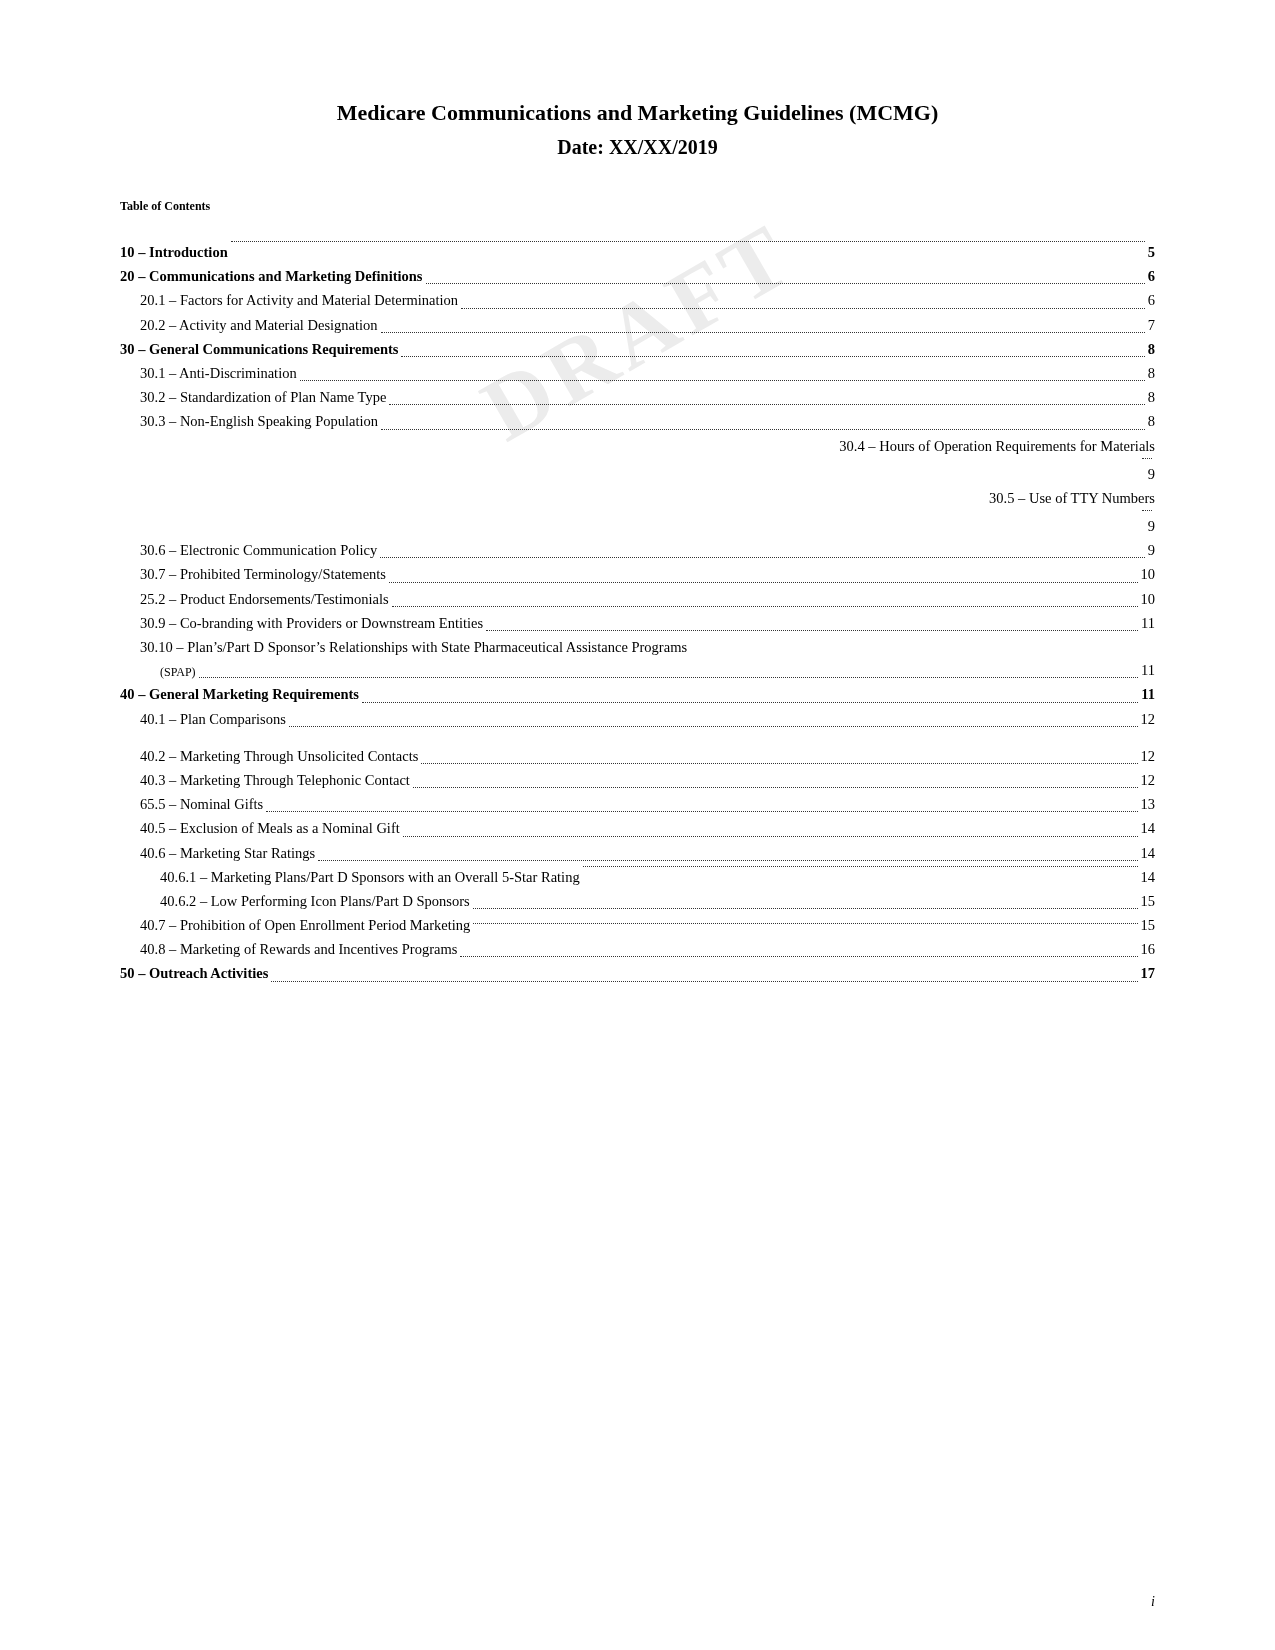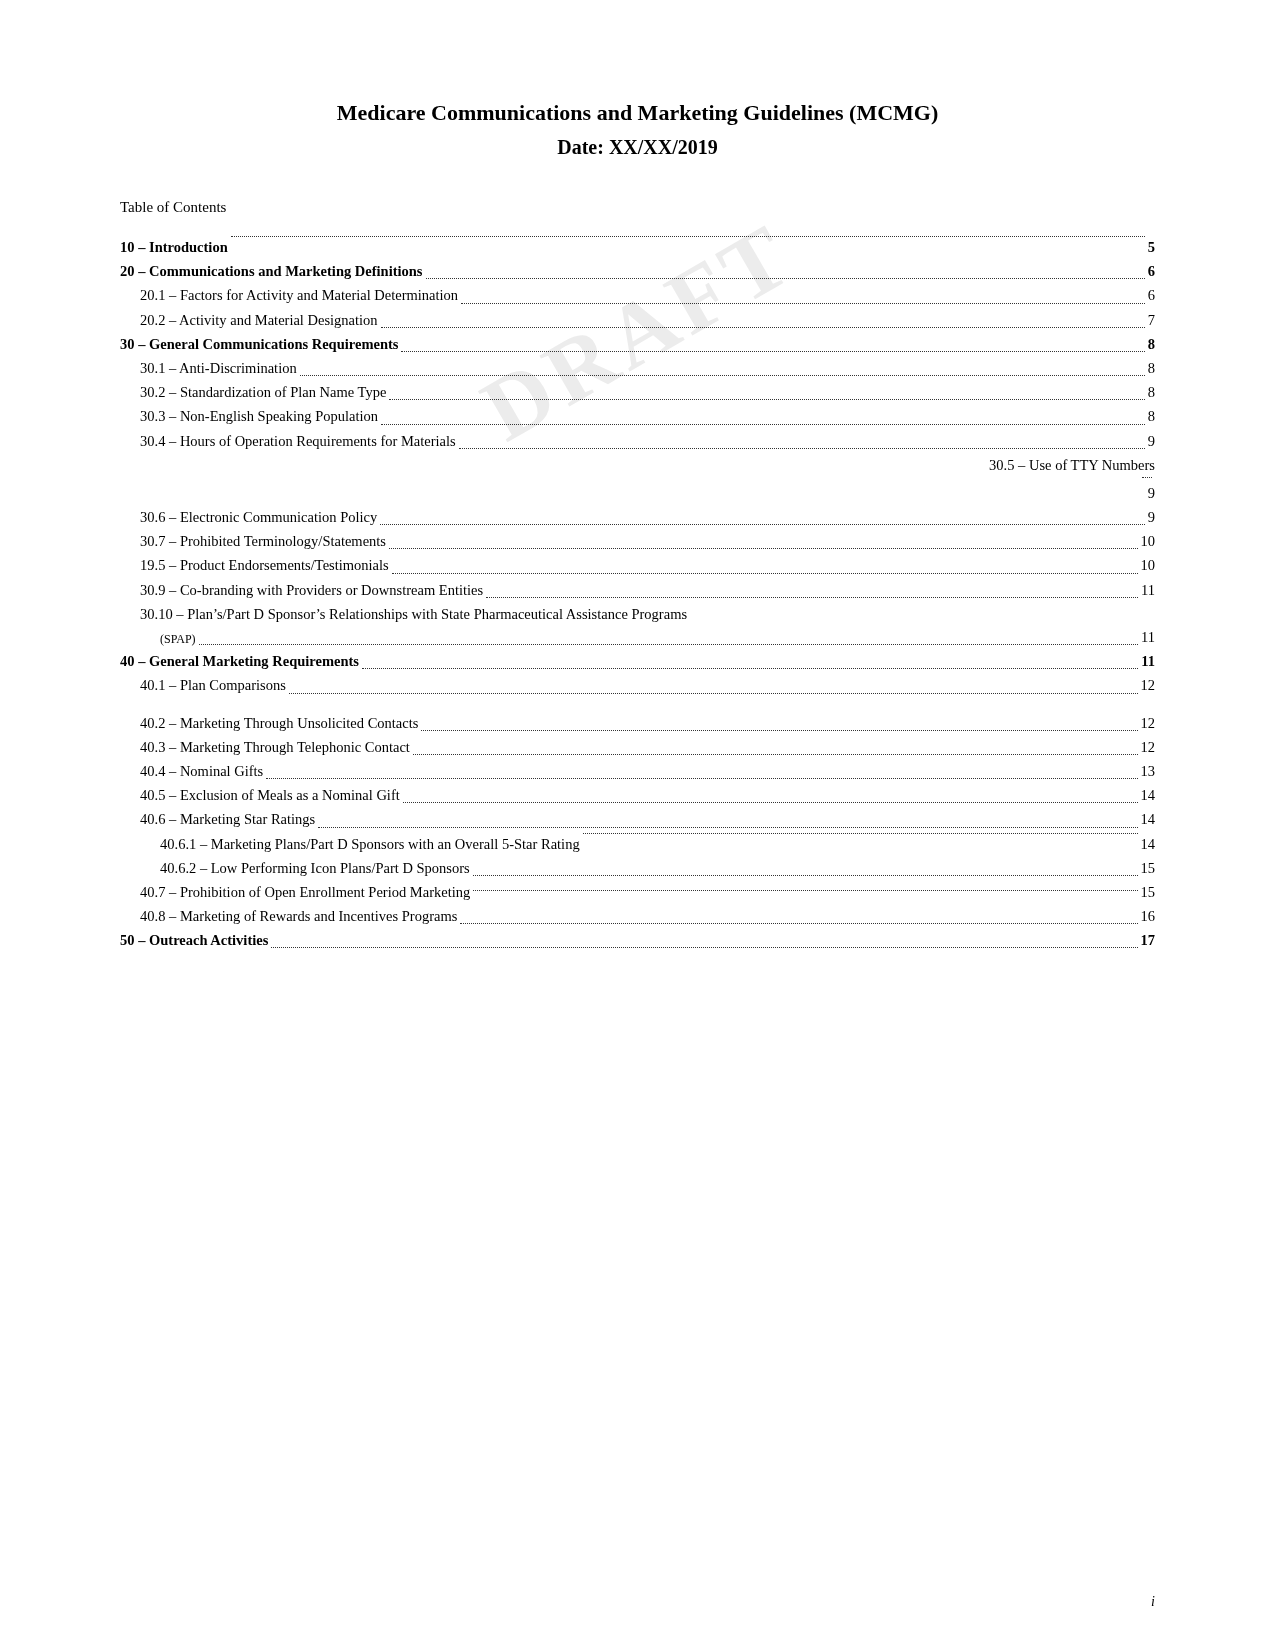--- a/index.html
+++ b/index.html
@@ -39,23 +39,23 @@
       font-size: 20px;
       font-weight: bold;
       margin-bottom: 40px;
     }
 
     .page-date span.date-value {
       font-weight: bold;
     }
 
     .toc-heading {
-      font-size: 15px;
-      font-weight: normal;
-      margin-bottom: 20px;
+      font-size: 12px;
+      font-weight: bold;
+      margin-bottom: 27px;
     }
 
     .page-footer {
       position: absolute;
       bottom: 40px;
       right: 120px;
       font-size: 14px;
       font-style: italic;
     }
 
@@ -128,42 +128,42 @@
         <div style="display: flex; align-items: flex-end; width: 100%; padding-left: 20px; margin-bottom: 1px; font-weight: normal;">
         <span style="white-space:nowrap; flex-shrink:0; font-size:14.5px; line-height:1.6;">30.2 – Standardization of Plan Name Type</span>
         <span style="flex:1; border-bottom:1.5px dotted #333; margin:0 3px 4px 3px; min-width:10px;"></span>
         <span style="white-space:nowrap; flex-shrink:0; font-size:14.5px; line-height:1.6;">8</span>
       </div>
         <div style="display: flex; align-items: flex-end; width: 100%; padding-left: 20px; margin-bottom: 1px; font-weight: normal;">
         <span style="white-space:nowrap; flex-shrink:0; font-size:14.5px; line-height:1.6;">30.3 – Non-English Speaking Population</span>
         <span style="flex:1; border-bottom:1.5px dotted #333; margin:0 3px 4px 3px; min-width:10px;"></span>
         <span style="white-space:nowrap; flex-shrink:0; font-size:14.5px; line-height:1.6;">8</span>
       </div>
-        <div style="display: flex; align-items: flex-end; width: 100%; padding-left: 20px; margin-bottom: 1px; font-weight: normal;">
+        <div style="display: flex; align-items: flex-end; width: 100%; padding-left: 20px; margin-bottom: 1px; font-weight: normal; flex-direction: column;">
         <span style="white-space:nowrap; flex-shrink:0; font-size:14.5px; line-height:1.6;">30.4 – Hours of Operation Requirements for Materials</span>
         <span style="flex:1; border-bottom:1.5px dotted #333; margin:0 3px 4px 3px; min-width:10px;"></span>
         <span style="white-space:nowrap; flex-shrink:0; font-size:14.5px; line-height:1.6;">9</span>
       </div>
         <div style="display: flex; align-items: flex-end; width: 100%; padding-left: 20px; margin-bottom: 1px; font-weight: normal; flex-direction: column;">
         <span style="white-space:nowrap; flex-shrink:0; font-size:14.5px; line-height:1.6;">30.5 – Use of TTY Numbers</span>
         <span style="flex:1; border-bottom:1.5px dotted #333; margin:0 3px 4px 3px; min-width:10px;"></span>
         <span style="white-space:nowrap; flex-shrink:0; font-size:14.5px; line-height:1.6;">9</span>
       </div>
         <div style="display: flex; align-items: flex-end; width: 100%; padding-left: 20px; margin-bottom: 1px; font-weight: normal;">
         <span style="white-space:nowrap; flex-shrink:0; font-size:14.5px; line-height:1.6;">30.6 – Electronic Communication Policy</span>
         <span style="flex:1; border-bottom:1.5px dotted #333; margin:0 3px 4px 3px; min-width:10px;"></span>
         <span style="white-space:nowrap; flex-shrink:0; font-size:14.5px; line-height:1.6;">9</span>
       </div>
         <div style="display: flex; align-items: flex-end; width: 100%; padding-left: 20px; margin-bottom: 1px; font-weight: normal;">
         <span style="white-space:nowrap; flex-shrink:0; font-size:14.5px; line-height:1.6;">30.7 – Prohibited Terminology/Statements</span>
         <span style="flex:1; border-bottom:1.5px dotted #333; margin:0 3px 4px 3px; min-width:10px;"></span>
         <span style="white-space:nowrap; flex-shrink:0; font-size:14.5px; line-height:1.6;">10</span>
       </div>
         <div style="display: flex; align-items: flex-end; width: 100%; padding-left: 20px; margin-bottom: 1px; font-weight: normal;">
-        <span style="white-space:nowrap; flex-shrink:0; font-size:14.5px; line-height:1.6;">19.5 – Product Endorsements/Testimonials</span>
+        <span style="white-space:nowrap; flex-shrink:0; font-size:14.5px; line-height:1.6;">25.2 – Product Endorsements/Testimonials</span>
         <span style="flex:1; border-bottom:1.5px dotted #333; margin:0 3px 4px 3px; min-width:10px;"></span>
         <span style="white-space:nowrap; flex-shrink:0; font-size:14.5px; line-height:1.6;">10</span>
       </div>
         <div style="display: flex; align-items: flex-end; width: 100%; padding-left: 20px; margin-bottom: 1px; font-weight: normal;">
         <span style="white-space:nowrap; flex-shrink:0; font-size:14.5px; line-height:1.6;">30.9 – Co-branding with Providers or Downstream Entities</span>
         <span style="flex:1; border-bottom:1.5px dotted #333; margin:0 3px 4px 3px; min-width:10px;"></span>
         <span style="white-space:nowrap; flex-shrink:0; font-size:14.5px; line-height:1.6;">11</span>
       </div>
         <div style="display: flex; flex-direction: column; padding-left: 20px; margin-bottom: 1px;">
         <div style="font-size:14.5px; line-height:1.6;">30.10 – Plan’s/Part D Sponsor’s Relationships with State Pharmaceutical Assistance Programs</div>
@@ -187,21 +187,21 @@
         <span style="white-space:nowrap; flex-shrink:0; font-size:14.5px; line-height:1.6;">40.2 – Marketing Through Unsolicited Contacts</span>
         <span style="flex:1; border-bottom:1.5px dotted #333; margin:0 3px 4px 3px; min-width:10px;"></span>
         <span style="white-space:nowrap; flex-shrink:0; font-size:14.5px; line-height:1.6;">12</span>
       </div>
         <div style="display: flex; align-items: flex-end; width: 100%; padding-left: 20px; margin-bottom: 1px; font-weight: normal;">
         <span style="white-space:nowrap; flex-shrink:0; font-size:14.5px; line-height:1.6;">40.3 – Marketing Through Telephonic Contact</span>
         <span style="flex:1; border-bottom:1.5px dotted #333; margin:0 3px 4px 3px; min-width:10px;"></span>
         <span style="white-space:nowrap; flex-shrink:0; font-size:14.5px; line-height:1.6;">12</span>
       </div>
         <div style="display: flex; align-items: flex-end; width: 100%; padding-left: 20px; margin-bottom: 1px; font-weight: normal;">
-        <span style="white-space:nowrap; flex-shrink:0; font-size:14.5px; line-height:1.6;">40.4 – Nominal Gifts</span>
+        <span style="white-space:nowrap; flex-shrink:0; font-size:14.5px; line-height:1.6;">65.5 – Nominal Gifts</span>
         <span style="flex:1; border-bottom:1.5px dotted #333; margin:0 3px 4px 3px; min-width:10px;"></span>
         <span style="white-space:nowrap; flex-shrink:0; font-size:14.5px; line-height:1.6;">13</span>
       </div>
         <div style="display: flex; align-items: flex-end; width: 100%; padding-left: 20px; margin-bottom: 1px; font-weight: normal;">
         <span style="white-space:nowrap; flex-shrink:0; font-size:14.5px; line-height:1.6;">40.5 – Exclusion of Meals as a Nominal Gift</span>
         <span style="flex:1; border-bottom:1.5px dotted #333; margin:0 3px 4px 3px; min-width:10px;"></span>
         <span style="white-space:nowrap; flex-shrink:0; font-size:14.5px; line-height:1.6;">14</span>
       </div>
         <div style="display: flex; align-items: flex-end; width: 100%; padding-left: 20px; margin-bottom: 1px; font-weight: normal;">
         <span style="white-space:nowrap; flex-shrink:0; font-size:14.5px; line-height:1.6;">40.6 – Marketing Star Ratings</span>

